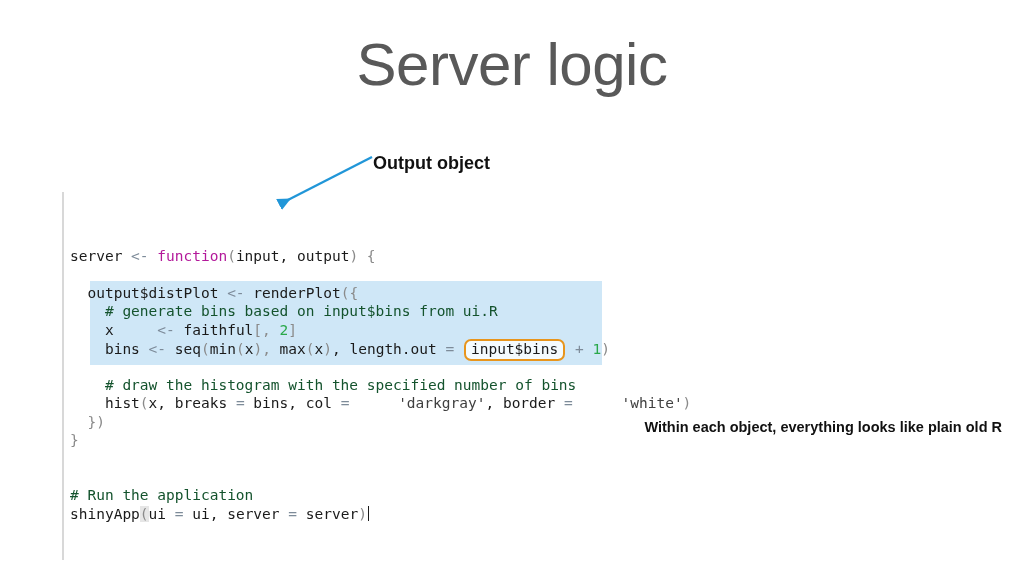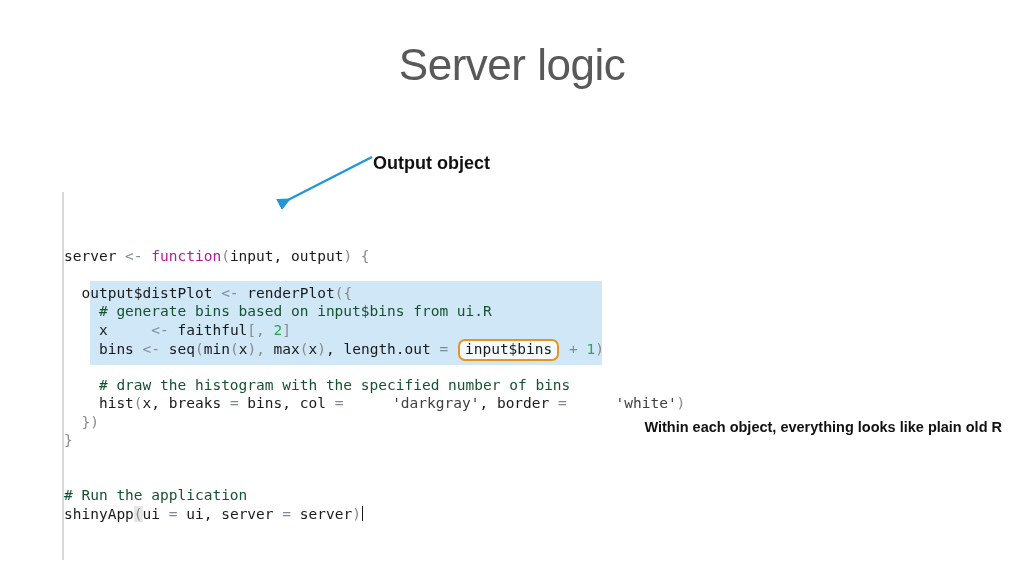--- a/index.html
+++ b/index.html
@@ -17,35 +17,36 @@
   }
 
   
   #slide-title {
     position: absolute;
     left: 0;
     top: 34px;
     width: 1024px;
     text-align: center;
     font-family: "Liberation Sans", sans-serif;
-    font-size: 44px;
+    font-size: 60px;
     font-weight: 400;
     color: #595959;
     letter-spacing: -0.5px;
     line-height: 62px;
     white-space: pre;
   }
 
   
   #code-block {
     position: absolute;
     left: 62px;
     top: 192px;
     width: 560px;
     border-left: 2px solid #d8d8d8;
+    padding-left: 6px;
     box-sizing: border-box;
     font-family: "DejaVu Sans Mono", "Liberation Mono", monospace;
     font-size: 14.5px;
     line-height: 18.4px;
     color: #1a1a1a;
     white-space: pre;
   }
   .code-line {
     position: relative;
     height: 18.4px;

